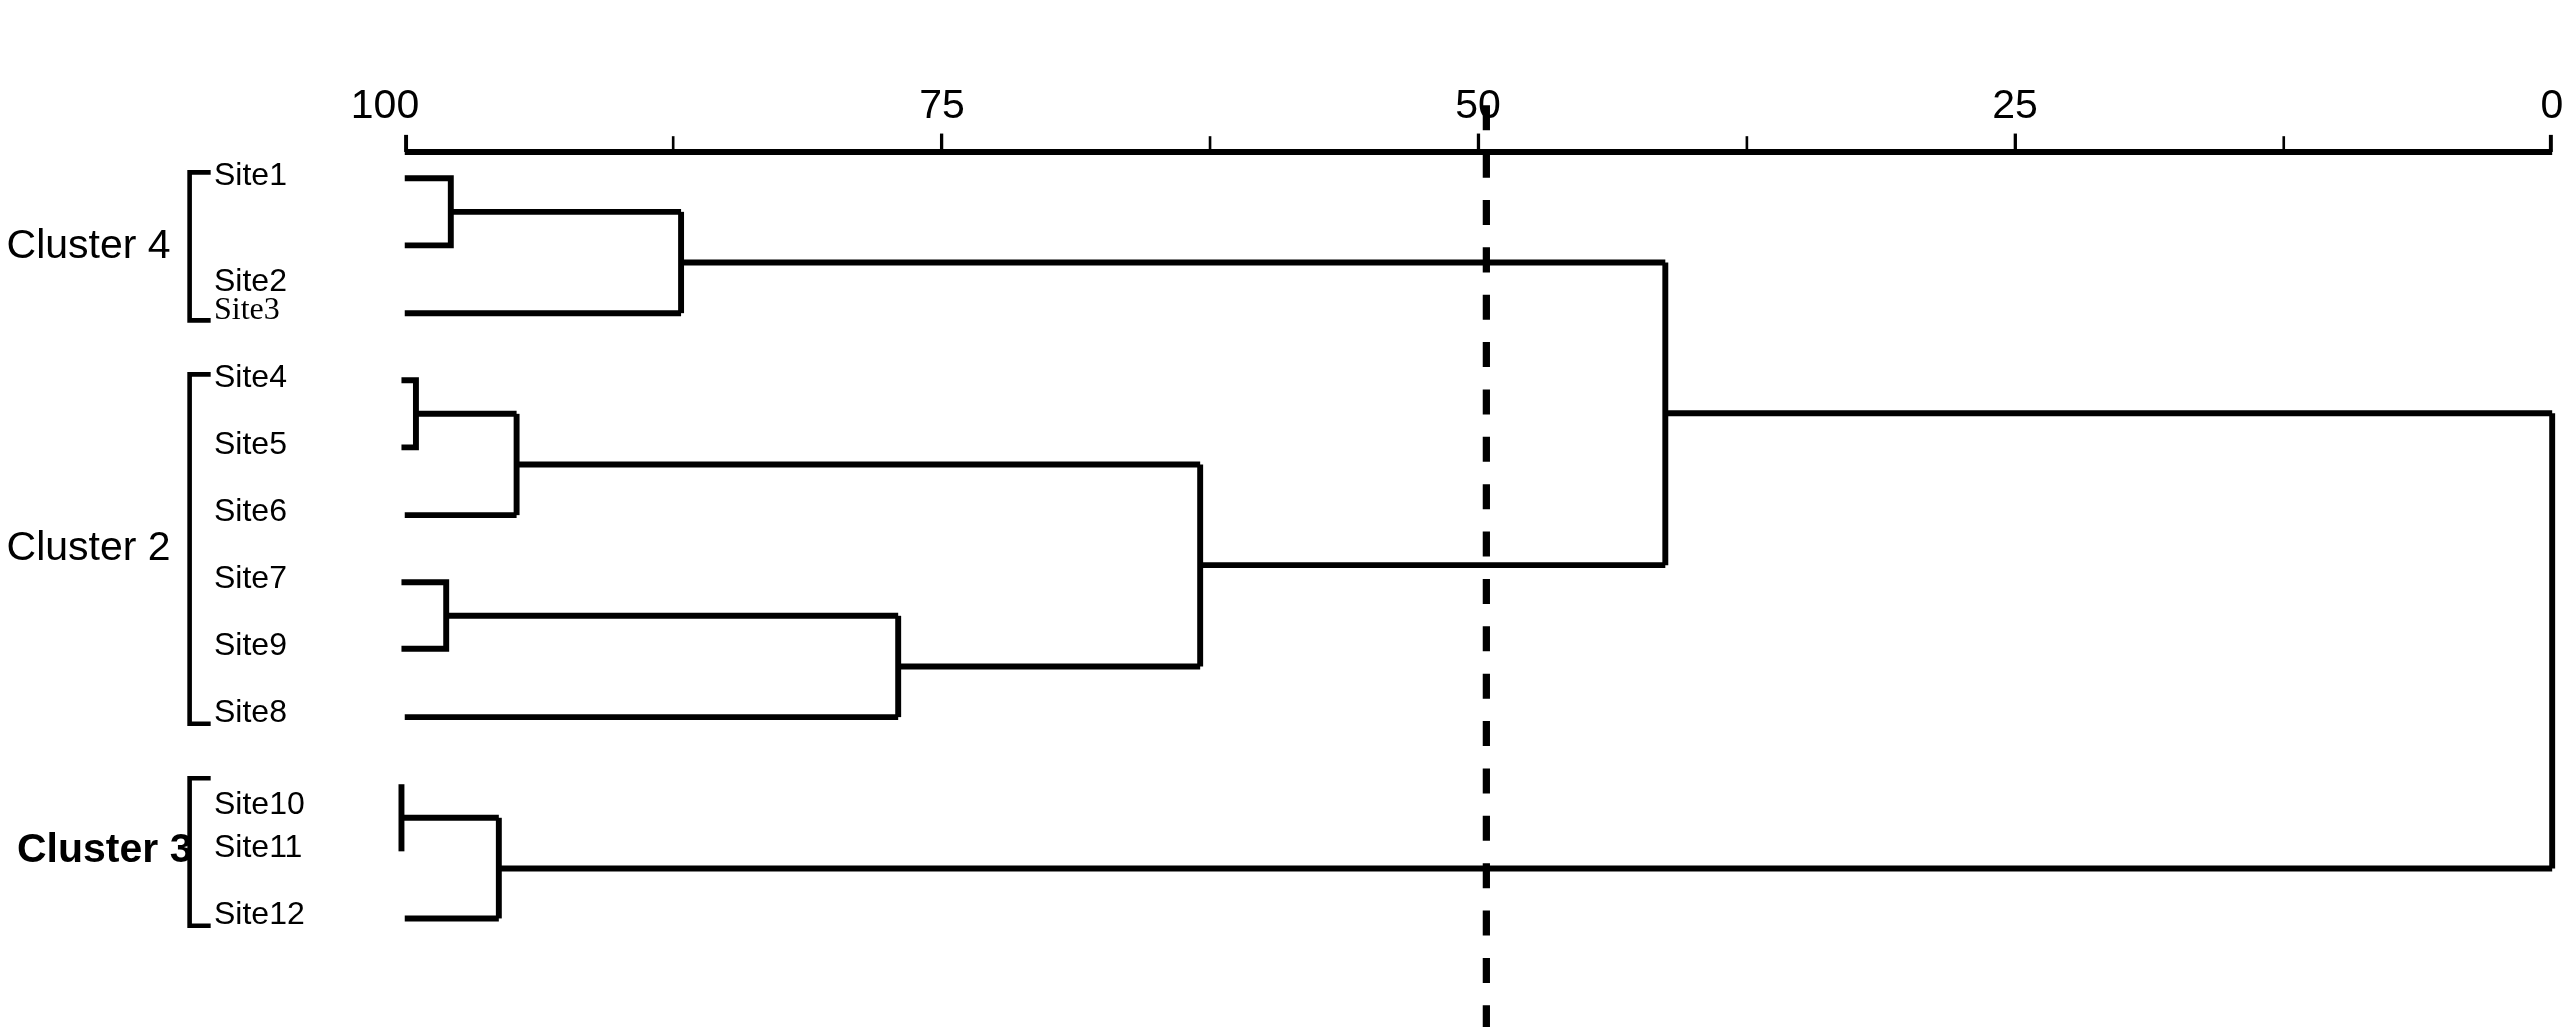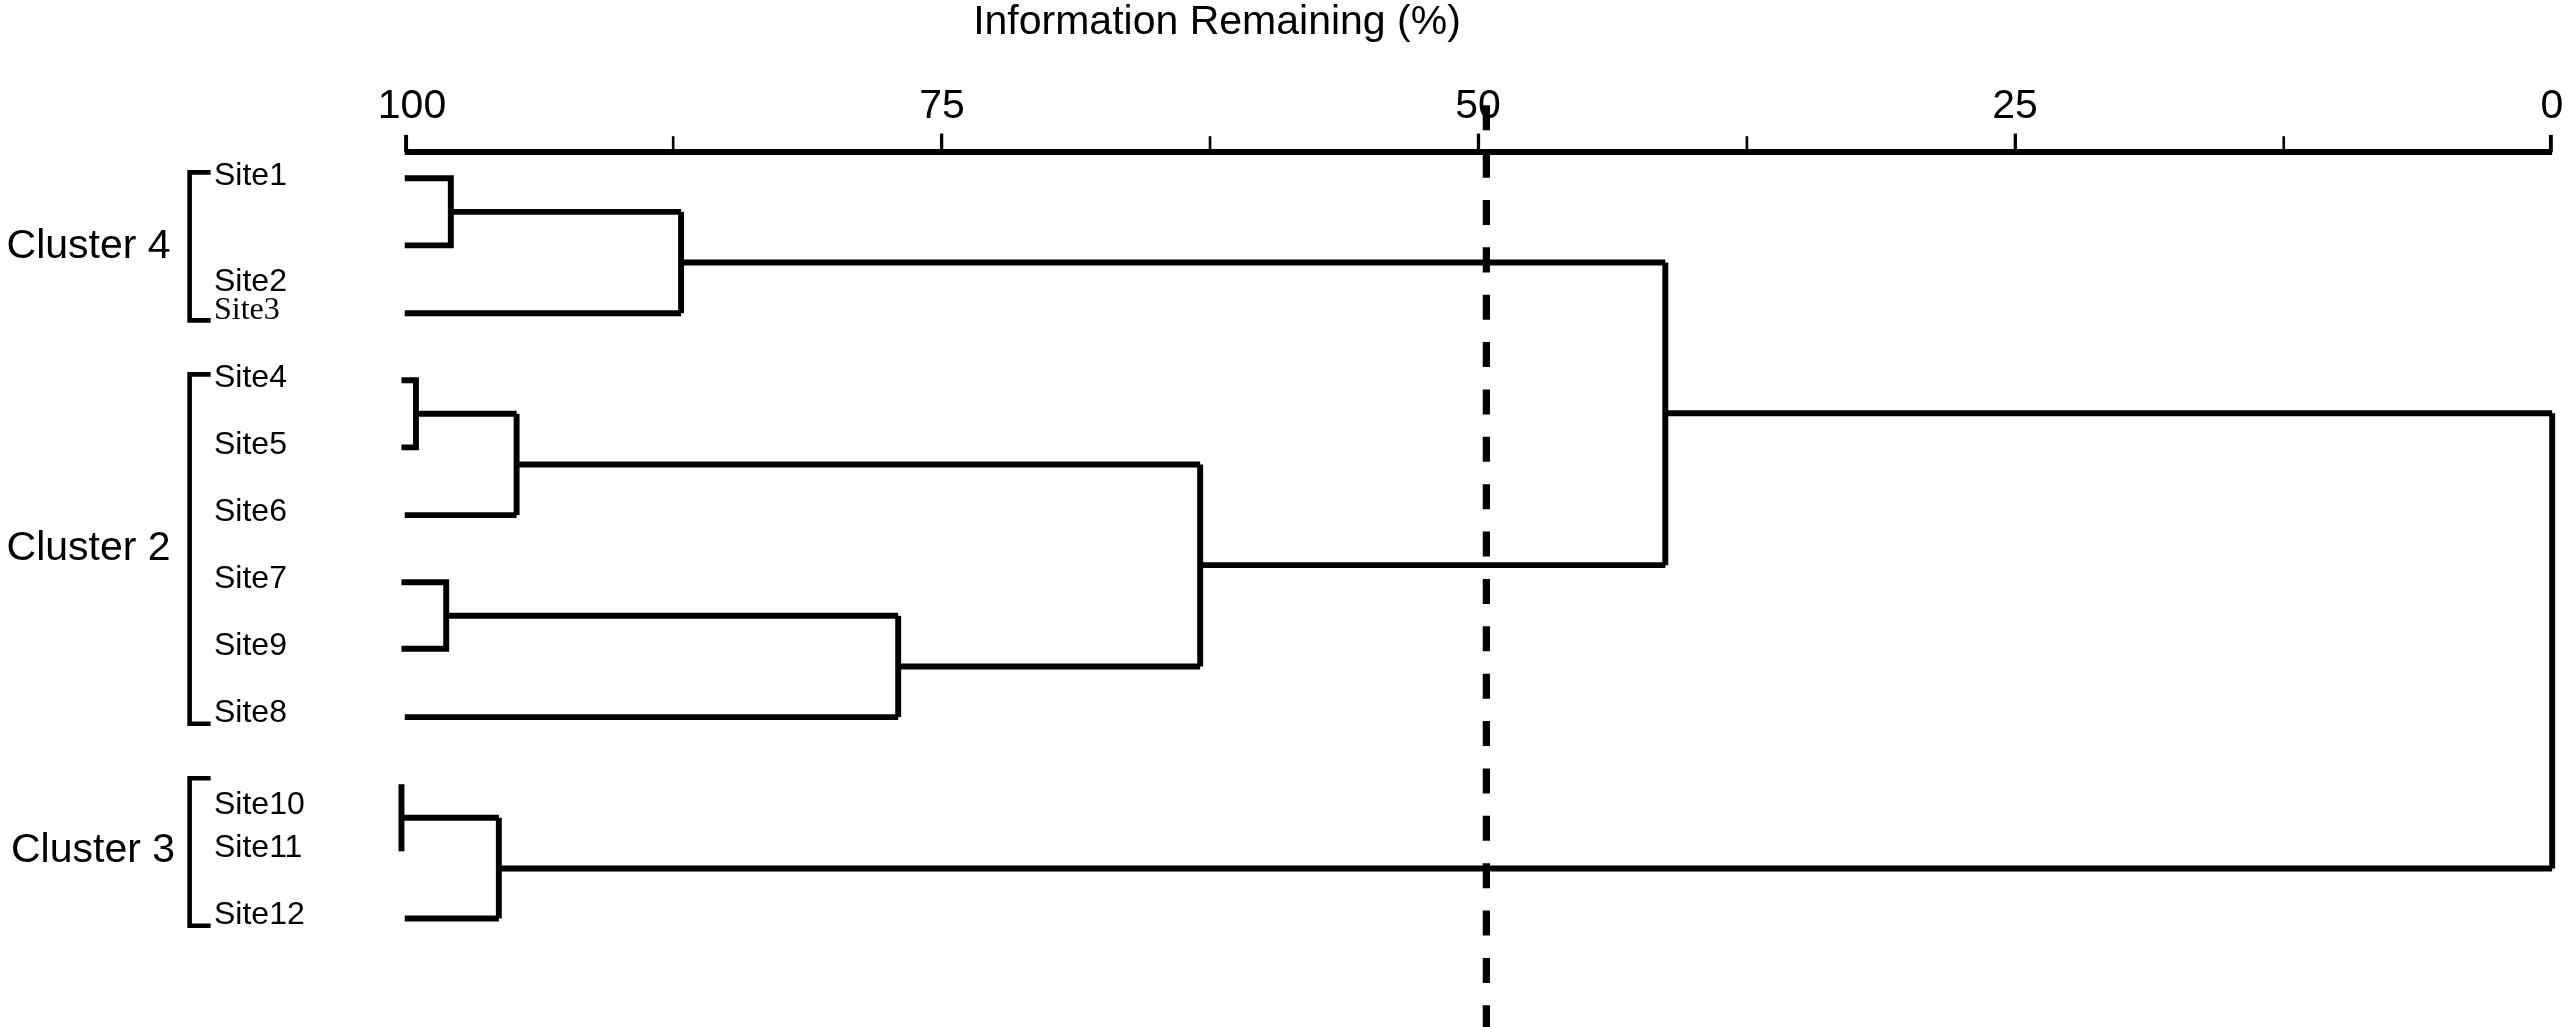--- a/index.html
+++ b/index.html
@@ -9,31 +9,30 @@
   .axis-title{position:absolute;font-size:41px;line-height:1;white-space:nowrap;}
   .tick-label{position:absolute;font-size:41px;line-height:1;white-space:nowrap;}
   .leaf-label{position:absolute;font-size:32px;line-height:1;white-space:nowrap;}
   .cluster-label{position:absolute;font-size:41px;line-height:1;white-space:nowrap;}
 </style>
 </head>
 <body>
 
 <div id="stage">
 
-  <div class="axis-title" style="left:1217px;top:0px;transform:translateX(-50%);">Information Remaining (%)</div>
 
-  <div class="tick-label" style="left:412px;top:84px;transform:translateX(-50%);text-align:right;">100</div>
+  <div class="tick-label" style="left:385px;top:84px;transform:translateX(-50%);text-align:right;">100</div>
   <div class="tick-label" style="left:942px;top:84px;transform:translateX(-50%);">75</div>
   <div class="tick-label" style="left:1478px;top:68px;transform:translateX(-50%);margin-top:16px;">50</div>
   <div class="tick-label" style="left:2015px;top:84px;transform:translateX(-50%);">25</div>
   <div class="tick-label" style="left:2552px;top:84px;transform:translateX(-50%);">0</div>
 
   <div class="cluster-label" style="left:6.6px;top:224px;">Cluster 4</div>
   <div class="cluster-label" style="left:6.6px;top:526px;">Cluster 2</div>
-  <div class="cluster-label" style="left:11px;top:828px;">Cluster 3</div>
+  <div class="cluster-label" style="left:17px;top:828px;font-weight:bold;">Cluster 3</div>
 
   <div class="leaf-label" style="left:214px;top:158px;">Site1</div>
   <div class="leaf-label" style="left:214px;top:225px;margin-top:39px;">Site2</div>
   <div class="leaf-label" style="left:214px;top:292px;font-family:Liberation Serif, serif;">Site3</div>
   <div class="leaf-label" style="left:214px;top:360px;">Site4</div>
   <div class="leaf-label" style="left:214px;top:427px;">Site5</div>
   <div class="leaf-label" style="left:214px;top:494px;">Site6</div>
   <div class="leaf-label" style="left:214px;top:561px;">Site7</div>
   <div class="leaf-label" style="left:214px;top:628px;">Site9</div>
   <div class="leaf-label" style="left:214px;top:695px;">Site8</div>

